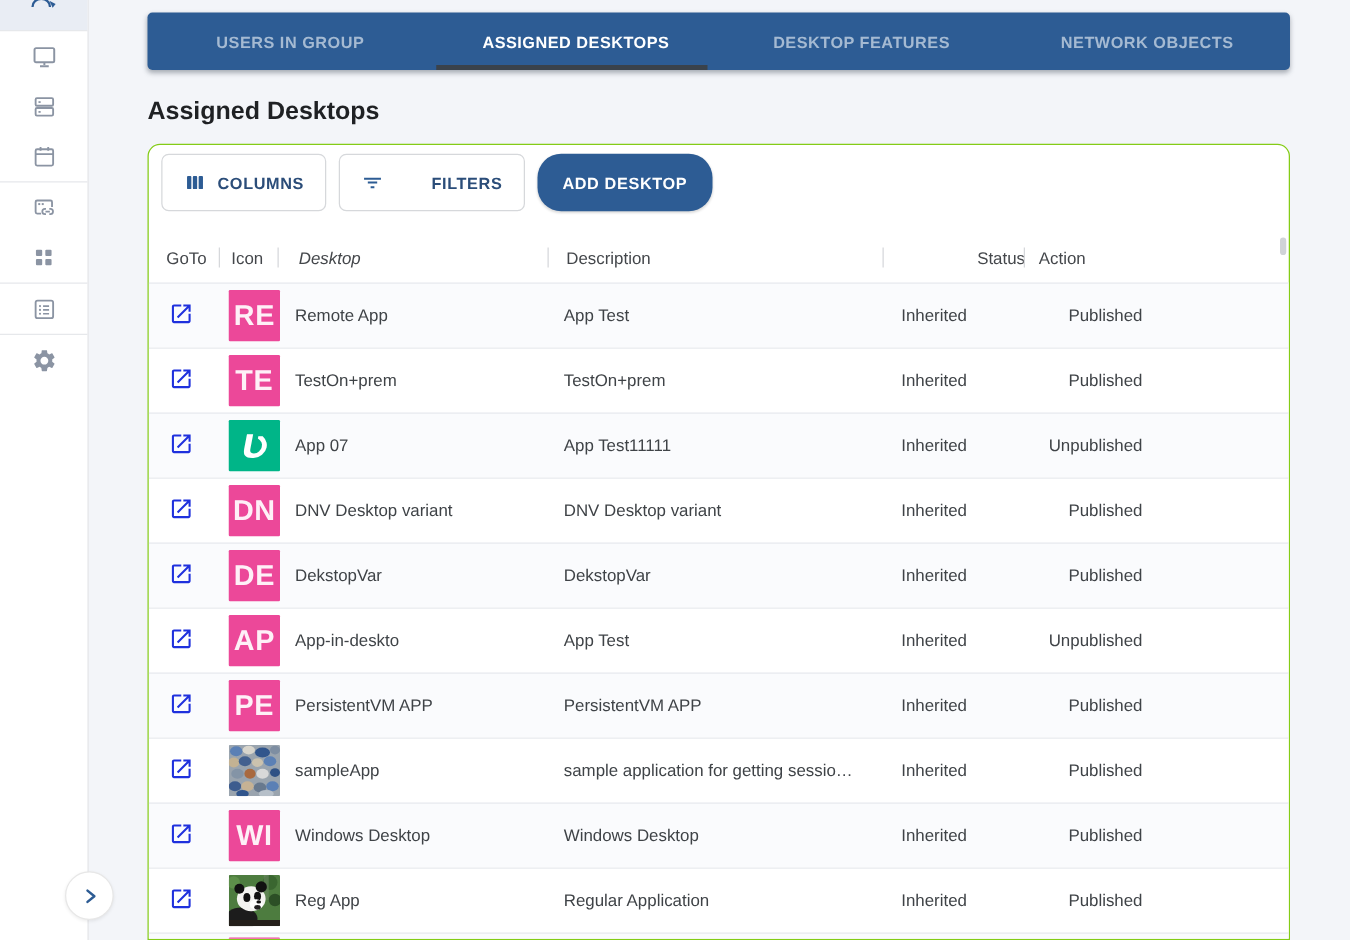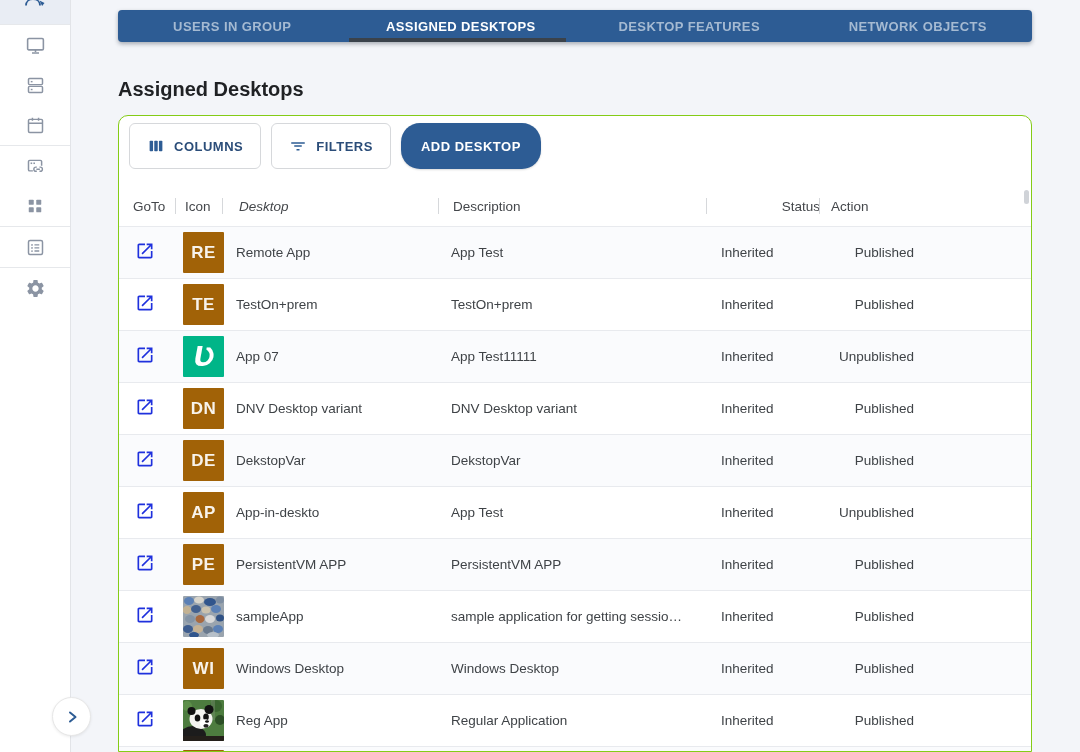--- a/index.html
+++ b/index.html
@@ -30,21 +30,21 @@
     position:absolute; left:52px; top:697px; width:39px; height:39px;
     border-radius:50%; background:#fff; border:1px solid #e7e7e7;
     box-shadow:0 1px 3px rgba(0,0,0,.08);
     display:flex; align-items:center; justify-content:center; cursor:pointer; z-index:6;
   }
 
   
   .main { position:absolute; left:71px; top:0; width:1009px; height:752px; }
 
   .tabbar {
-    position:absolute; left:47px; top:10px; width:914px; height:32px;
+    position:absolute; left:47px; top:10px; width:914px; height:46px;
     background:#2d5c94; border-radius:4px; display:flex;
     box-shadow:0 2px 4px rgba(50,60,75,.4);
   }
   .tab {
     flex:1; display:flex; align-items:center; justify-content:center;
     font-size:13px; font-weight:700; letter-spacing:.4px;
     color:#a5bad2; background:transparent; border:none; cursor:pointer; position:relative;
   }
   .tab.active { color:#ffffff; }
   .tab.active::after {
@@ -71,21 +71,21 @@
     cursor:pointer; font-family:"Liberation Sans", sans-serif;
   }
   .btn-outline {
     background:#fff; border:1px solid #d6d8db; color:#2b4d79; padding:0 17px;
   }
   .btn-outline svg { margin-right:9px; }
   .btn-filled {
     background:#2d5c94; border:none; color:#fff; padding:0 20px; border-radius:8px;
     box-shadow:0 1px 2px rgba(0,0,0,.15);
   }
-  .btn + .btn { margin-left:10px; }
+  .btn + .btn { margin-left:10px;gap:29px; }
   .btn-filled { margin-left:8px;border-radius:19px; }
 
   
   .grid-row {
     display:grid;
     grid-template-columns:57px 47px 216px 268px 113px 104px 1fr;
     align-items:center;
   }
   .thead { height:40px; font-size:13.5px; font-weight:500; color:#44474b; }
   .th { position:relative; height:100%; display:flex; align-items:center; }
@@ -105,22 +105,22 @@
   .row { height:52px; border-top:1px solid #e8eaee; font-size:13.5px; color:#3f4347; background:#fff; }
   .rows .row:nth-child(odd) { background:#fafbfd; }
   .c-goto { padding-left:15px; }
   .goto-btn { background:none; border:none; cursor:pointer; width:22px; height:22px; padding:0; }
   .c-icon { padding-left:7px; }
   .tile {
     width:41px; height:41px; border-radius:1px; overflow:hidden;
     display:flex; align-items:center; justify-content:center;
   }
   .tile-initials {
-    background:#a16207; color:rgba(255,255,255,.92);
-    font-size:17px; font-weight:600; letter-spacing:.5px;
+    background:#ec4899; color:rgba(255,255,255,.92);
+    font-size:23px; font-weight:600; letter-spacing:.5px;
   }
   .c-desktop { padding-left:13px; white-space:nowrap; overflow:hidden; text-overflow:ellipsis; }
   .c-desc { padding-left:12px; white-space:nowrap; overflow:hidden; text-overflow:ellipsis; }
   .c-group { padding-left:14px; }
   .c-status { text-align:right; padding-right:10px; }
 
   .row-partial { height:8px; border-top:1px solid #e8eaee; overflow:hidden; background:#fafbfd; }
   .row-partial .tile { margin:3px 0 0 64px; }
 
   .scroll-thumb {

